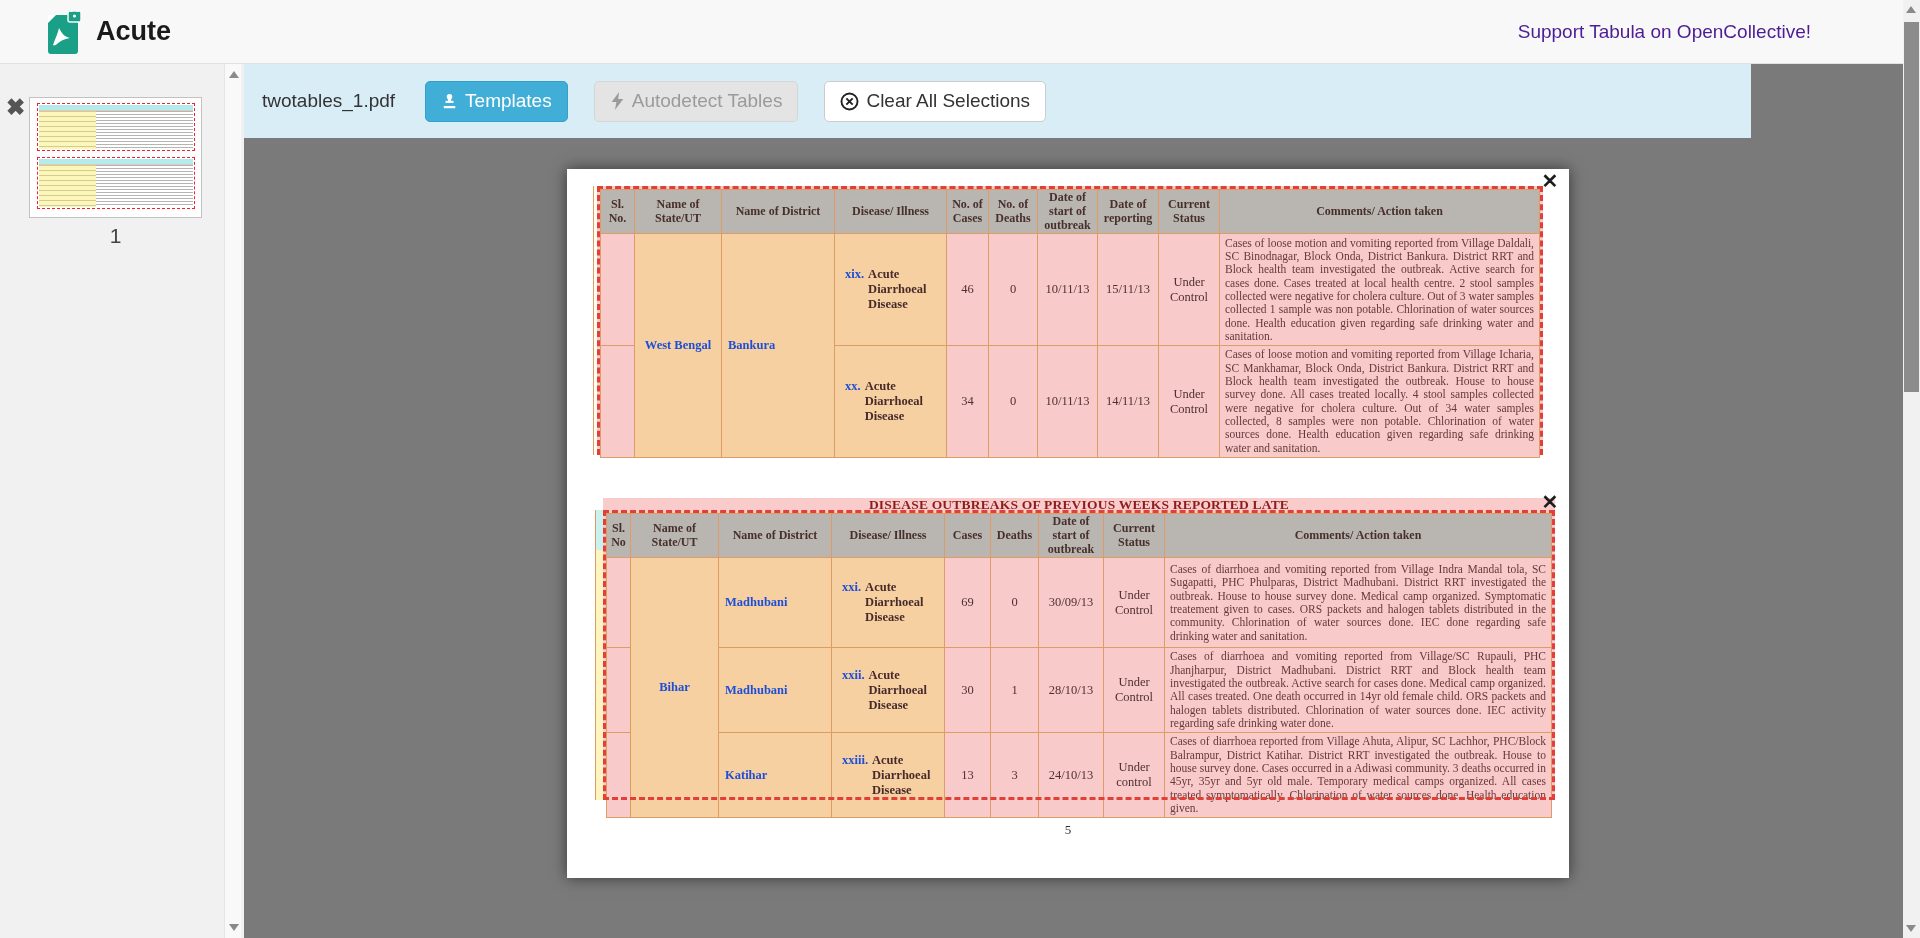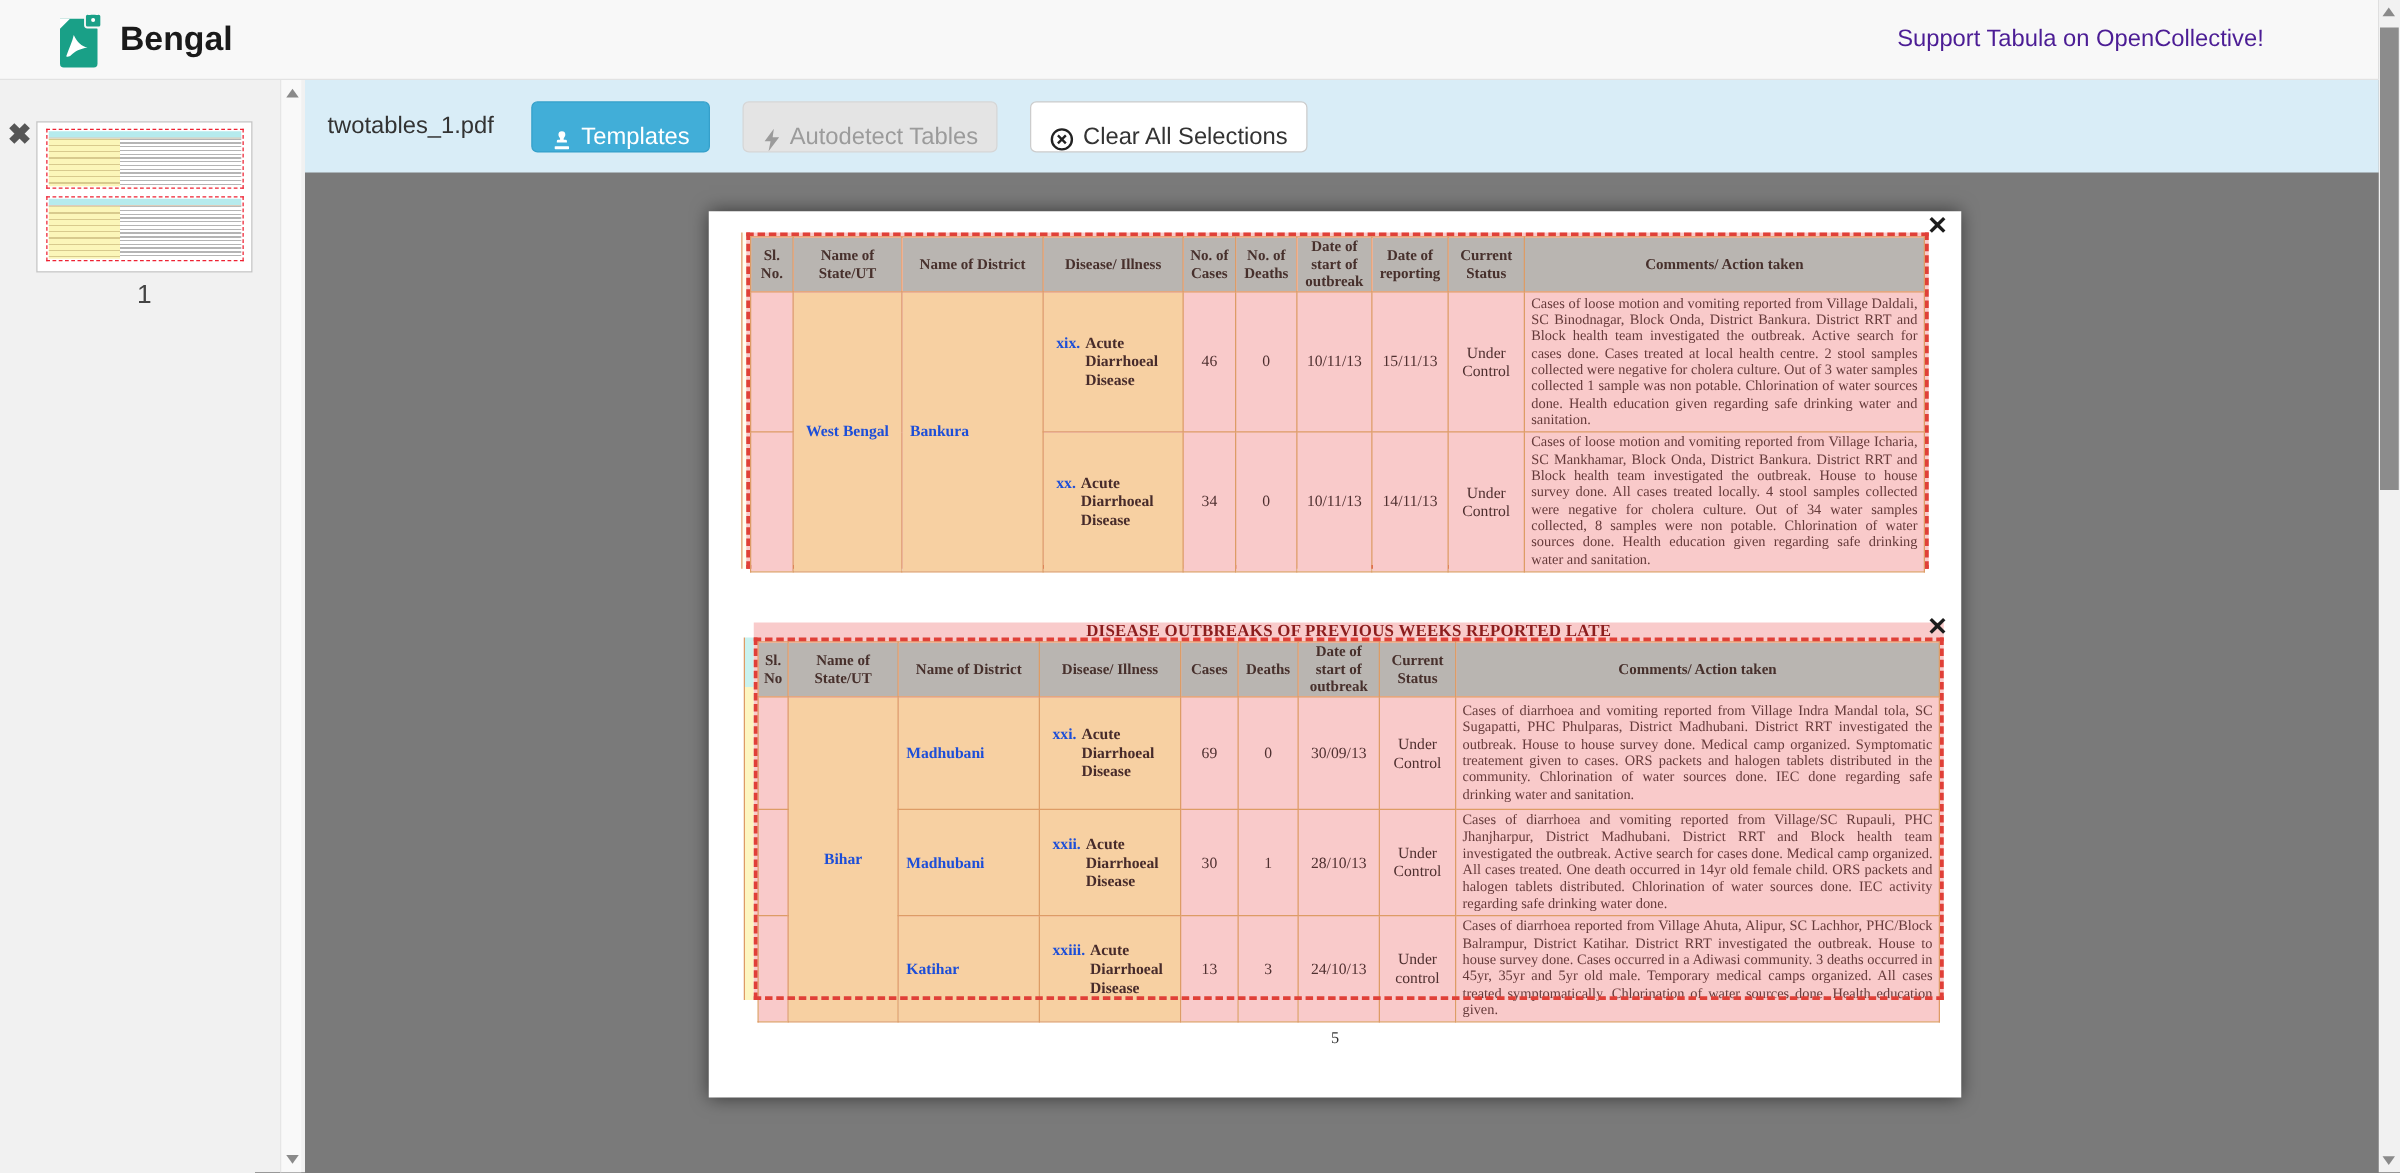--- a/index.html
+++ b/index.html
@@ -9,24 +9,24 @@
   
   .navbar { position:absolute; left:0; top:0; width:1903px; height:64px; background:#f8f8f8;
             border-bottom:1px solid #e2e2e2; display:flex; align-items:center; z-index:30; }
   .brand-logo { margin-left:44px; width:40px; height:46px; position:relative; }
   .brand-name { font-size:27px; font-weight:bold; color:#1a1a1a; margin-left:12px; }
   .nav-links { display:flex; margin-left:72px; }
   .nav-links a { color:#777; font-size:19px; text-decoration:none; padding:10px 31px; cursor:pointer; }
   .support-link { position:absolute; right:92px; color:#4c1d95; font-size:19px; text-decoration:none; cursor:pointer; }
 
   
-  .toolbar { position:absolute; left:244px; top:64px; width:1659px; height:74px; background:#d9edf7;
+  .toolbar { position:absolute; left:244px; top:64px; width:1507px; height:74px; background:#d9edf7;
              display:flex; align-items:center; z-index:25; }
   .filename { margin-left:18px; font-size:19px; color:#333; }
-  .btn { height:41px; border-radius:5px; font-size:19px; display:inline-flex; align-items:flex-end;
+  .btn { height:41px; border-radius:5px; font-size:19px; display:inline-flex; align-items:center;
          gap:7px; padding:0 15px; cursor:pointer; border:1px solid transparent;
          font-family:"Liberation Sans", sans-serif; }
   .btn-templates { margin-left:30px; background:#41aed8; border-color:#35a0ca; color:#fff; }
   .btn-clear { margin-left:26px; background:#ffffff; border-color:#cccccc; color:#333; }
   .btn-autodetect { margin-left:26px; background:#e4e4e4; border-color:#d6d6d6; color:#9b9b9b; cursor:default; }
   .btn-export { position:absolute; right:50px; background:#5cb85c; border-color:#4cae4c; color:#fff; }
   .btn svg { display:block; }
 
   
   .sidebar { position:absolute; left:0; top:64px; width:244px; height:874px; background:#f1f1f1; z-index:20; }
@@ -106,21 +106,21 @@
   <div class="brand-logo">
     <svg width="40" height="46" viewBox="0 0 40 46">
       <path d="M4 6 L26 6 L34 14 L34 42 a3 3 0 0 1 -3 3 L7 45 a3 3 0 0 1 -3 -3 Z" fill="#19a087"></path>
       <path d="M4 6 L12 6 L4 14 Z" fill="#ffffff"></path>
       <path d="M9 36 c2 -6 5 -12 6 -17 c3 6 6 9 11 10 c-6 1 -10 3 -13 6 c-1 1 -3 2 -4 1 Z" fill="#ffffff"></path>
       <rect x="24" y="2" width="13" height="11" rx="2" fill="#19a087" stroke="#f8f8f8" stroke-width="1.5"></rect>
       <path d="M27.5 3 v-1.5 a3 3 0 0 1 6 0 V3" fill="none" stroke="#f8f8f8" stroke-width="2"></path>
       <circle cx="30.5" cy="7" r="1.6" fill="#ffffff"></circle>
     </svg>
   </div>
-  <div class="brand-name">Bengal</div>
+  <div class="brand-name">Acute</div>
   <a class="support-link">Support Tabula on OpenCollective!</a>
 </div>
 
 <div class="toolbar">
   <span class="filename">twotables_1.pdf</span>
   <button class="btn btn-templates">
     <span>
         <svg width="17" height="17" viewBox="0 0 16 16" fill="#ffffff">
           <path d="M8 1a2.6 2.6 0 0 0-2.6 2.6c0 .9.45 1.6.95 2.2.35.45.45 1 .25 1.5H5.2a1 1 0 0 0-1 1v1.2h7.6V8.3a1 1 0 0 0-1-1h-1.4c-.2-.5-.1-1.05.25-1.5.5-.6.95-1.3.95-2.2A2.6 2.6 0 0 0 8 1z"></path>
           <rect x="2.6" y="12.2" width="10.8" height="2.2" rx=".5"></rect>

